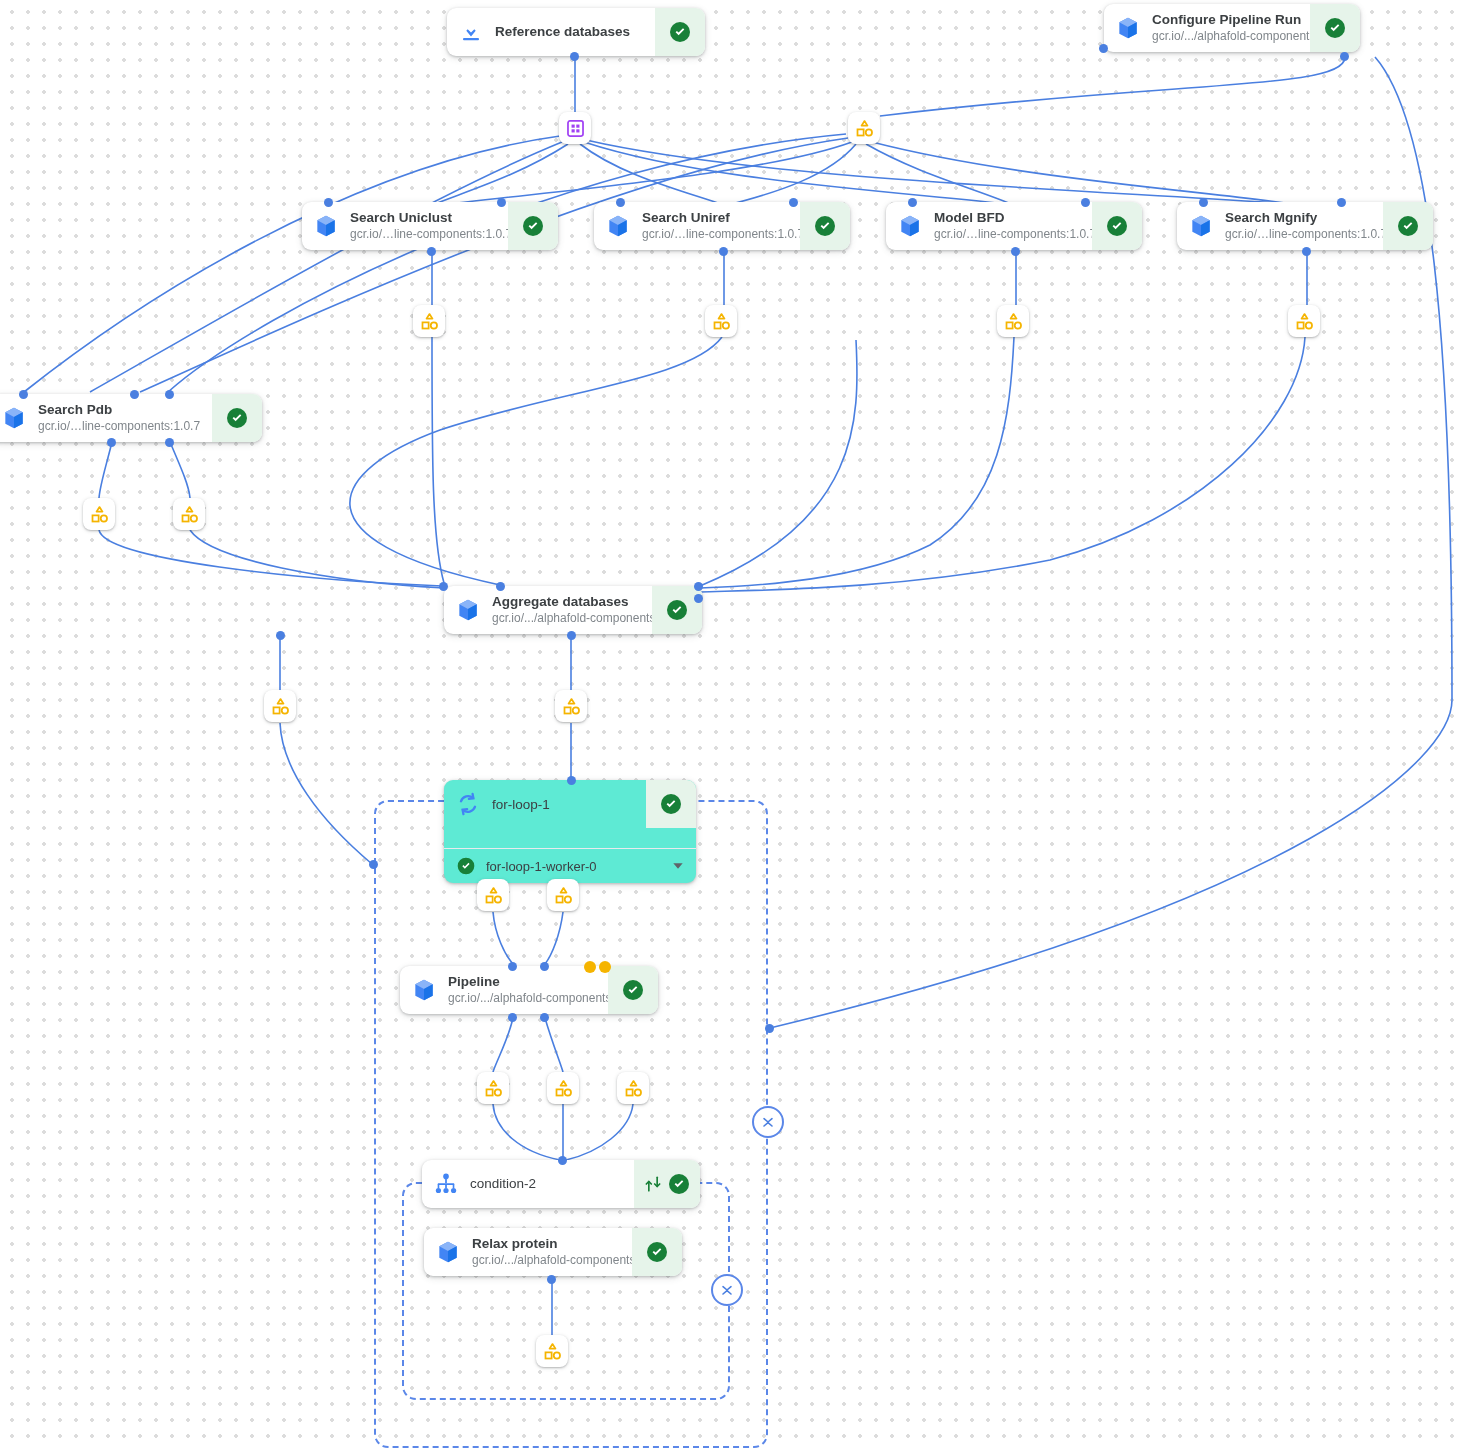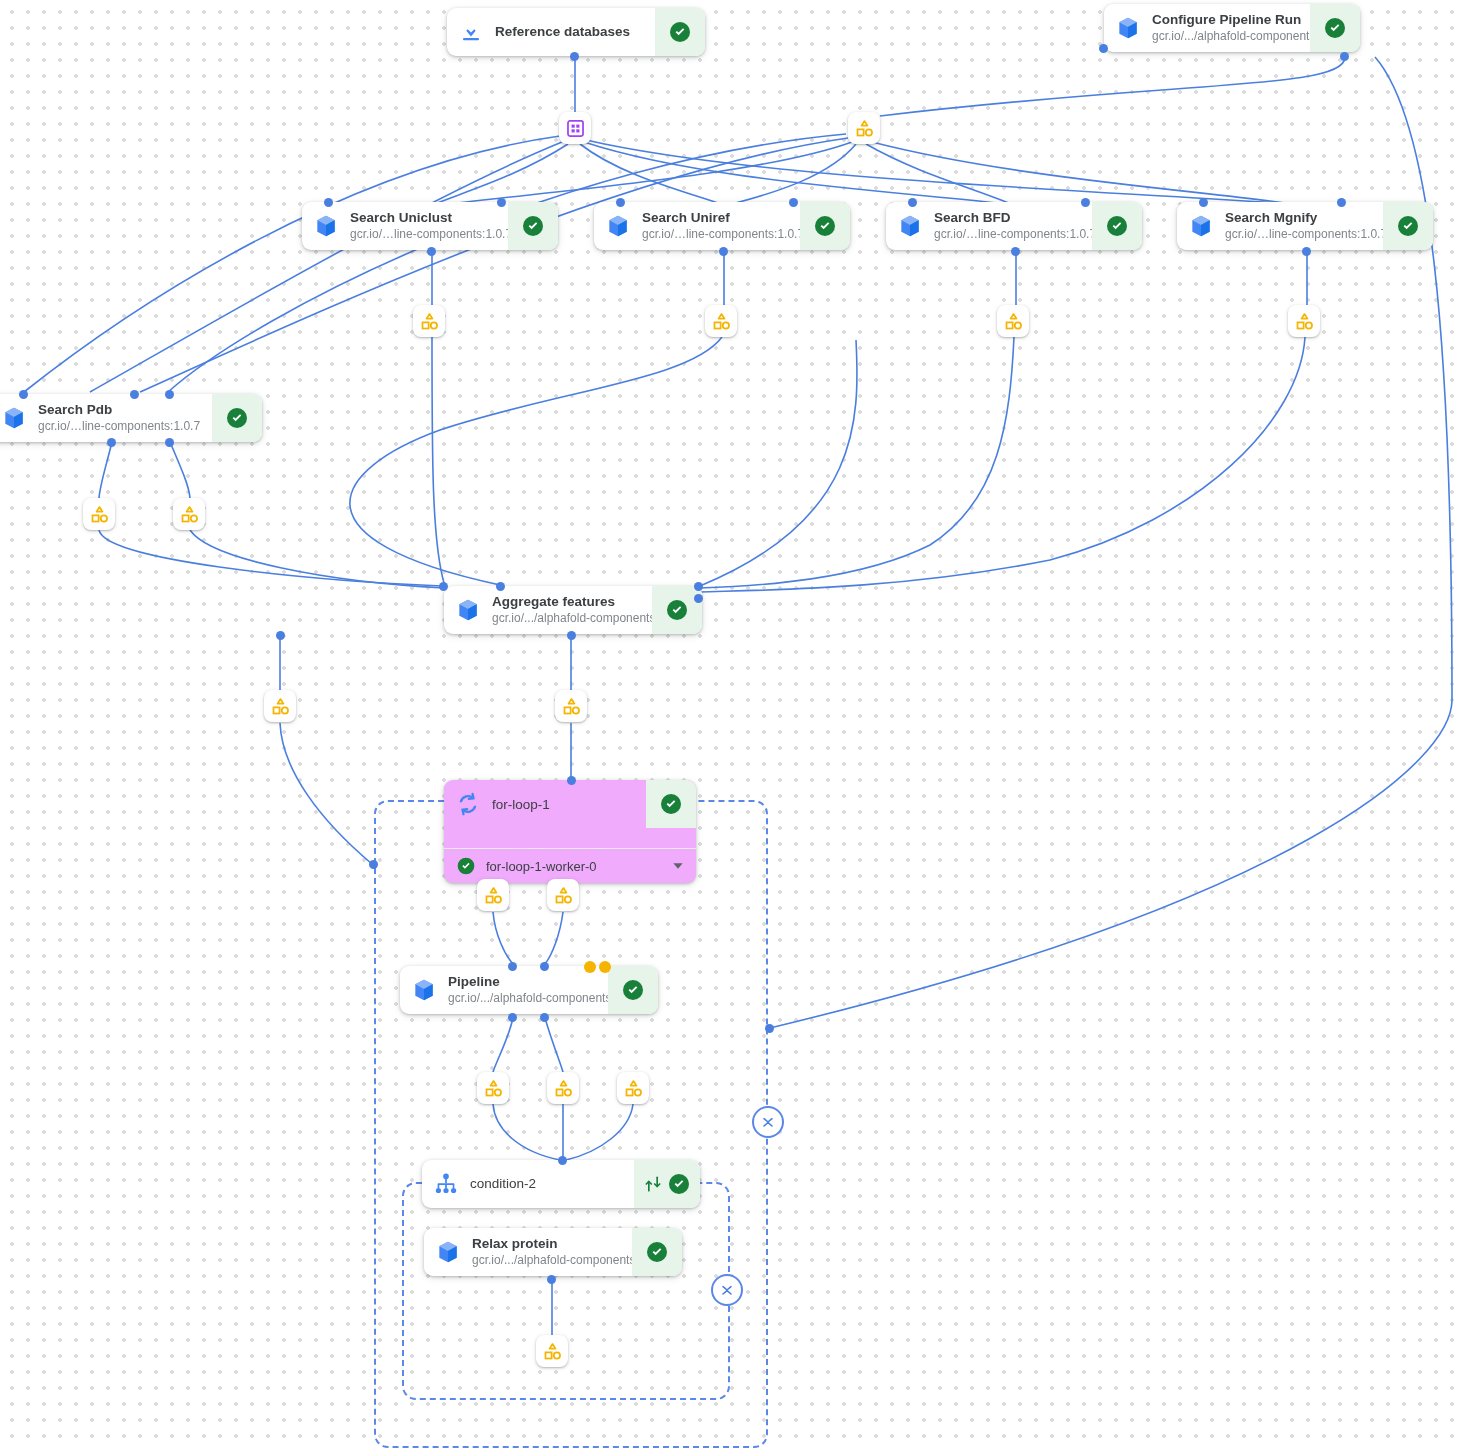--- a/index.html
+++ b/index.html
@@ -62,21 +62,21 @@
     width:50px;min-width:50px;
     background:#e6f4ea;
     display:flex;align-items:center;justify-content:center;
     gap:4px;
   }
   .node .status-cell.wide{width:66px;min-width:66px;}
 
   
   .loop-node{
     position:absolute;
-    background:#f0abfc;border-radius:9px;
+    background:#5eead4;border-radius:9px;
     box-shadow:0 1px 3px rgba(60,64,67,.30), 0 2px 7px rgba(60,64,67,.15);
     overflow:hidden;
     width:252px;
   }
   .loop-head{display:flex;align-items:stretch;height:48px;}
   .loop-head .icon-cell{width:48px;min-width:48px;display:flex;align-items:center;justify-content:center;}
   .loop-head .text-cell{flex:1;display:flex;align-items:center;font-size:13.5px;color:#3c4043;}
   .loop-head .status-cell{width:50px;min-width:50px;background:#e6f4ea;display:flex;align-items:center;justify-content:center;}
   .loop-row{
     display:flex;align-items:center;height:34px;
@@ -258,21 +258,21 @@
 
   <div class="node" style="left:886px;top:202px;width:256px;">
     <div class="icon-cell">
       <svg class="ic" width="26" height="26" viewBox="0 0 24 24">
         <path d="M12 2.6l8 4.2v10.4l-8 4.2-8-4.2V6.8z" fill="#4285f4"></path>
         <path d="M12 2.6l8 4.2-8 4.3-8-4.3z" fill="#8ab4f8"></path>
         <path d="M12 11.1l8-4.3v10.4l-8 4.2z" fill="#1a73e8"></path>
       </svg>
     </div>
     <div class="text-cell">
-      <div class="title">Search BFD</div>
+      <div class="title">Model BFD</div>
       <div class="subtitle">gcr.io/…line-components:1.0.7</div>
     </div>
     <div class="status-cell">
       <svg class="ic" width="24" height="24" viewBox="0 0 24 24">
         <circle cx="12" cy="12" r="10" fill="#188038"></circle>
         <path d="M10.6 15.2l-3-3 1.3-1.3 1.7 1.7 4.4-4.4 1.3 1.3z" fill="#fff"></path>
       </svg>
     </div>
   </div>
 
@@ -319,21 +319,21 @@
 
   <div class="node" style="left:444px;top:586px;width:258px;">
     <div class="icon-cell">
       <svg class="ic" width="26" height="26" viewBox="0 0 24 24">
         <path d="M12 2.6l8 4.2v10.4l-8 4.2-8-4.2V6.8z" fill="#4285f4"></path>
         <path d="M12 2.6l8 4.2-8 4.3-8-4.3z" fill="#8ab4f8"></path>
         <path d="M12 11.1l8-4.3v10.4l-8 4.2z" fill="#1a73e8"></path>
       </svg>
     </div>
     <div class="text-cell">
-      <div class="title">Aggregate features</div>
+      <div class="title">Aggregate databases</div>
       <div class="subtitle">gcr.io/.../alphafold-components</div>
     </div>
     <div class="status-cell">
       <svg class="ic" width="24" height="24" viewBox="0 0 24 24">
         <circle cx="12" cy="12" r="10" fill="#188038"></circle>
         <path d="M10.6 15.2l-3-3 1.3-1.3 1.7 1.7 4.4-4.4 1.3 1.3z" fill="#fff"></path>
       </svg>
     </div>
   </div>
 

